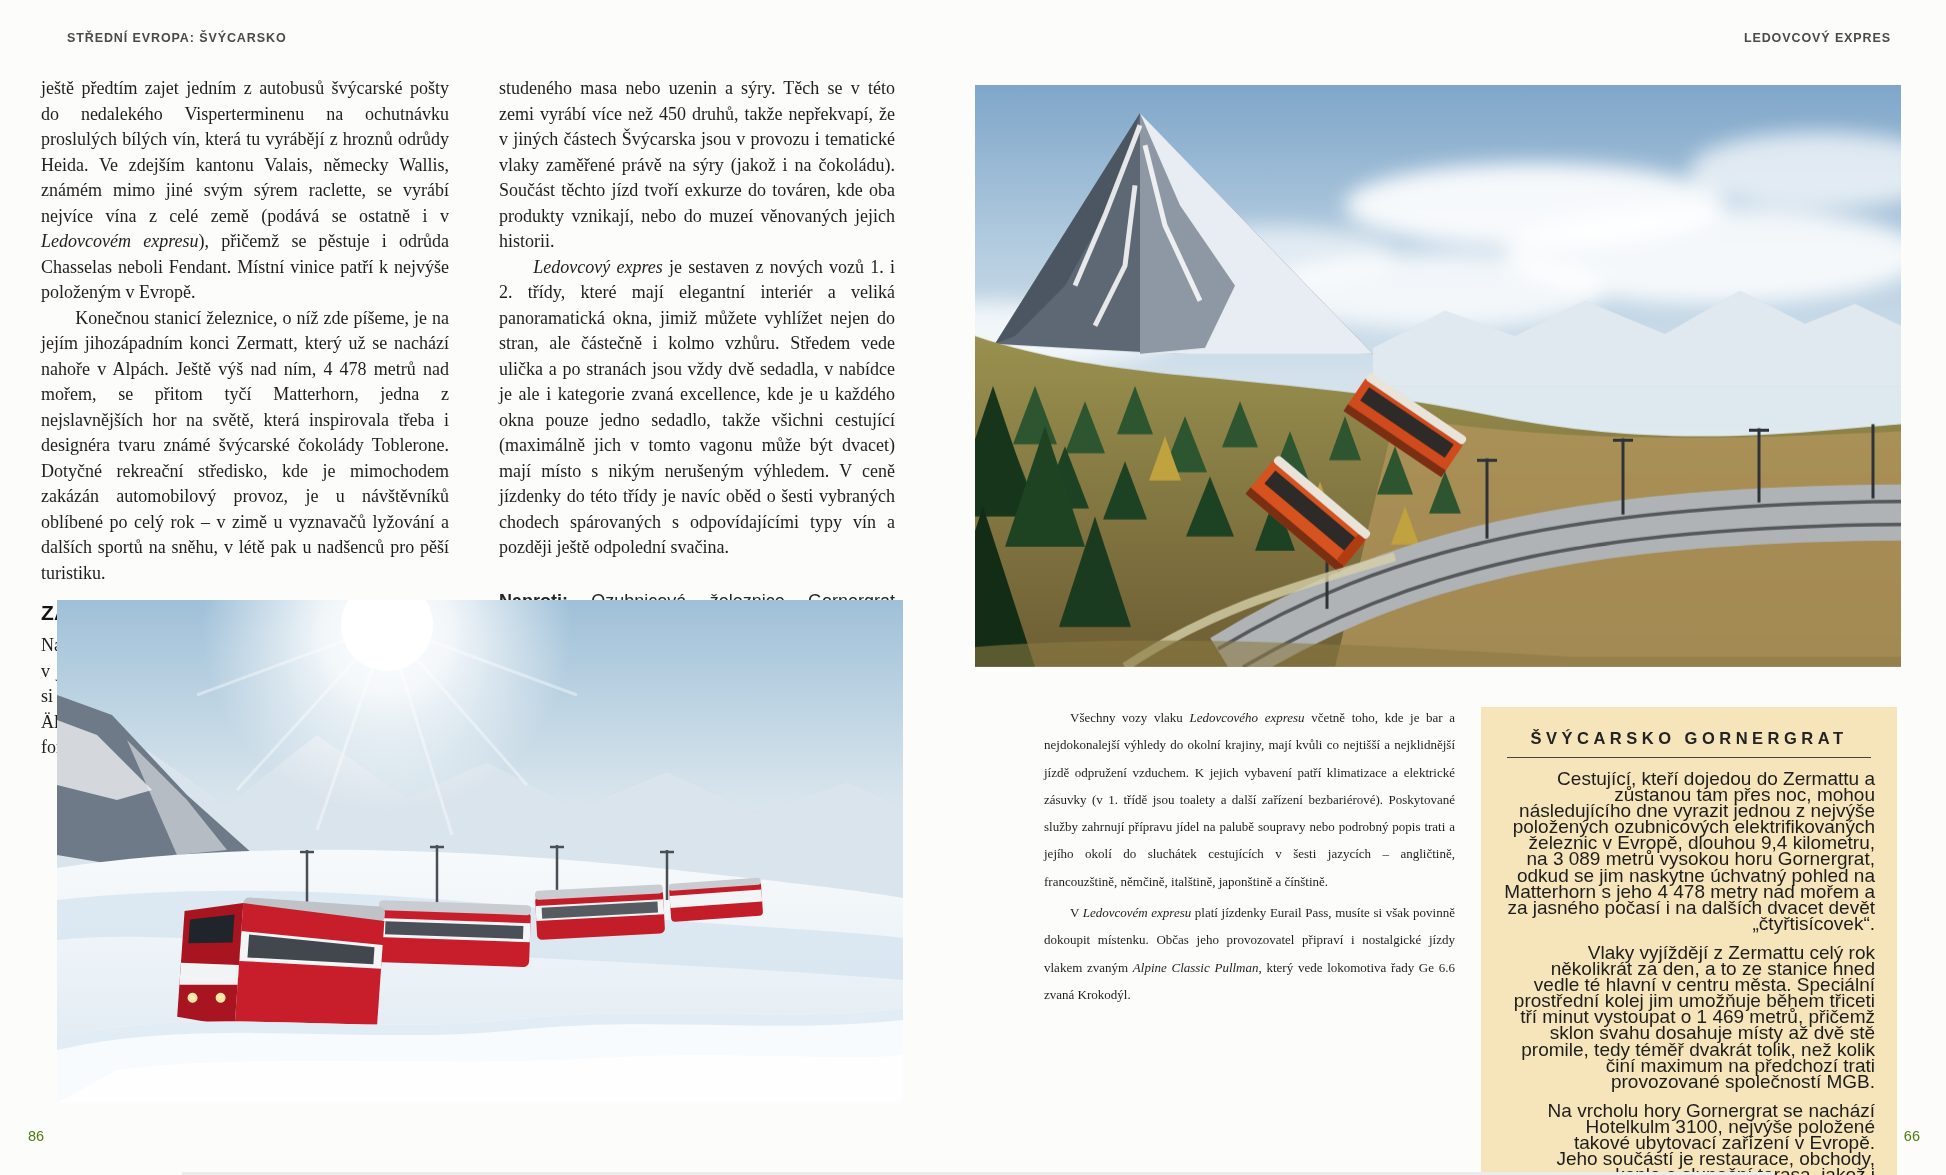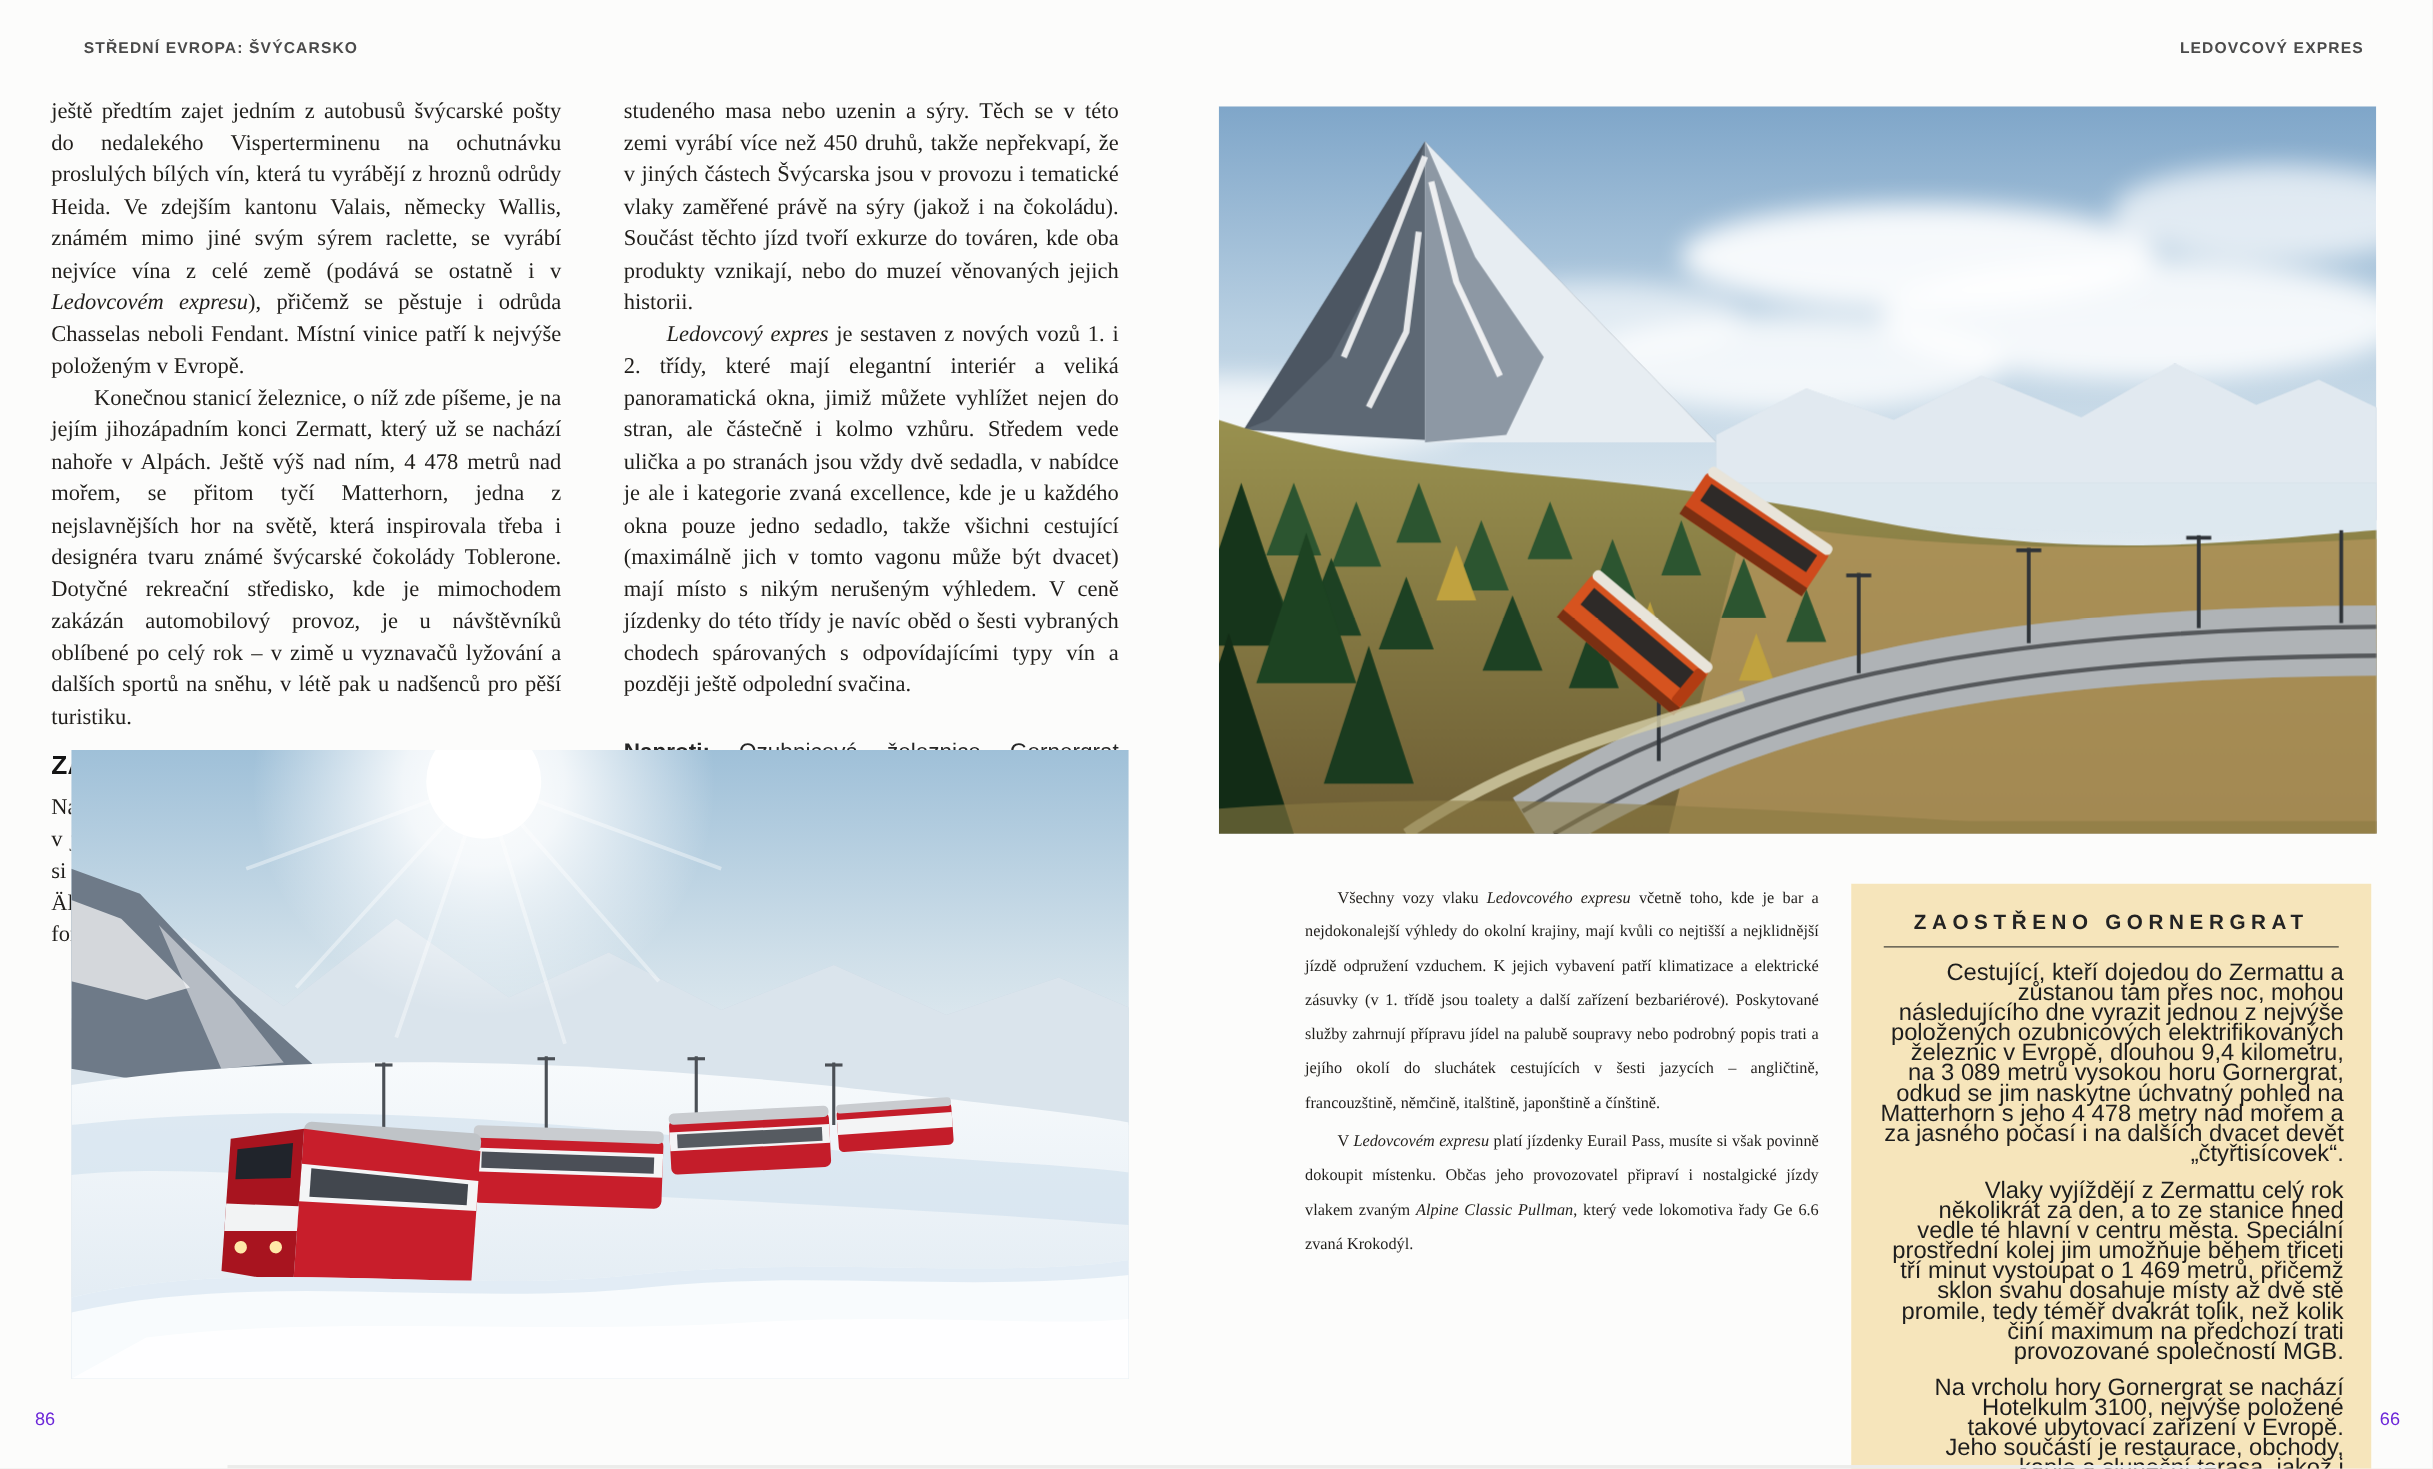--- a/index.html
+++ b/index.html
@@ -51,21 +51,21 @@
   .infobox h3{
     margin:2px 0 9px 0;text-align:center;
     font-size:16.5px;font-weight:bold;letter-spacing:4.5px;color:#232323;
   }
   .infobox .rule{border-top:1.6px solid #46443c;margin:0 4px 13px 4px;}
   .infobox p{margin:0 0 13px 0;font-size:19px;line-height:16.1px;text-align:right;}
   .infobox p:last-child{margin-bottom:0;margin-left:36px;}
   
   .folio{
     position:absolute;top:1128px;
-    font-family:"Liberation Sans",sans-serif;font-size:14.5px;color:#6d28d9;
+    font-family:"Liberation Sans",sans-serif;font-size:14.5px;color:#4d7c0f;
   }
   .folio.left{left:28px;}
   .folio.right{right:26px;}
   .bottom-edge{position:absolute;left:182px;right:172px;bottom:0;height:3px;background:#ececea;}
 </style>
 </head>
 <body>
 
 <div class="spread">
 
@@ -298,21 +298,21 @@
       <path d="M0,560 C200,545 420,560 600,570 L926,570 L926,580 L0,580 Z" fill="#8a7a42" opacity=".6"></path>
     </svg>
   </div>
 
   <div class="right-text">
     <p class="indent"><span>Všechny vozy vlaku </span><span class="it">Ledovcového expresu</span><span> včetně toho, kde je bar a nejdokonalejší výhledy do okolní krajiny, mají kvůli co nejtišší a nejklidnější jízdě odpružení vzduchem. K jejich vybavení patří klimatizace a elektrické zásuvky (v 1. třídě jsou toalety a další zařízení bezbariérové). Poskytované služby zahrnují přípravu jídel na palubě soupravy nebo podrobný popis trati a jejího okolí do sluchátek cestujících v šesti jazycích – angličtině, francouzštině, němčině, italštině, japonštině a čínštině.</span></p>
     <p class="indent"><span>V </span><span class="it">Ledovcovém expresu</span><span> platí jízdenky Eurail Pass, musíte si však povinně dokoupit místenku. Občas jeho provozovatel připraví i nostalgické jízdy vlakem zvaným </span><span class="it">Alpine Classic Pullman</span><span>, který vede lokomotiva řady Ge 6.6 zvaná Krokodýl.</span></p>
   </div>
 
   <div class="infobox">
-    <h3>ZAOSTŘENO GORNERGRAT</h3>
+    <h3>ŠVÝCARSKO GORNERGRAT</h3>
     <div class="rule"></div>
     <p>Cestující, kteří dojedou do Zermattu a zůstanou tam přes noc, mohou následujícího dne vyrazit jednou z nejvýše položených ozubnicových elektrifikovaných železnic v Evropě, dlouhou 9,4 kilometru, na 3 089 metrů vysokou horu Gornergrat, odkud se jim naskytne úchvatný pohled na Matterhorn s jeho 4 478 metry nad mořem a za jasného počasí i na dalších dvacet devět „čtyřtisícovek“.</p>
     <p>Vlaky vyjíždějí z Zermattu celý rok několikrát za den, a to ze stanice hned vedle té hlavní v centru města. Speciální prostřední kolej jim umožňuje během třiceti tří minut vystoupat o 1 469 metrů, přičemž sklon svahu dosahuje místy až dvě stě promile, tedy téměř dvakrát tolik, než kolik činí maximum na předchozí trati provozované společností MGB.</p>
     <p>Na vrcholu hory Gornergrat se nachází Hotelkulm 3100, nejvýše položené takové ubytovací zařízení v Evropě. Jeho součástí je restaurace, obchody, kaple a sluneční terasa, jakož i astronomická observatoř, a lyžaři odsud mohou vyjet přímo na sjezdovky.</p>
   </div>
 
   <div class="folio left">86</div>
   <div class="folio right">66</div>
   <div class="bottom-edge"></div>
 

